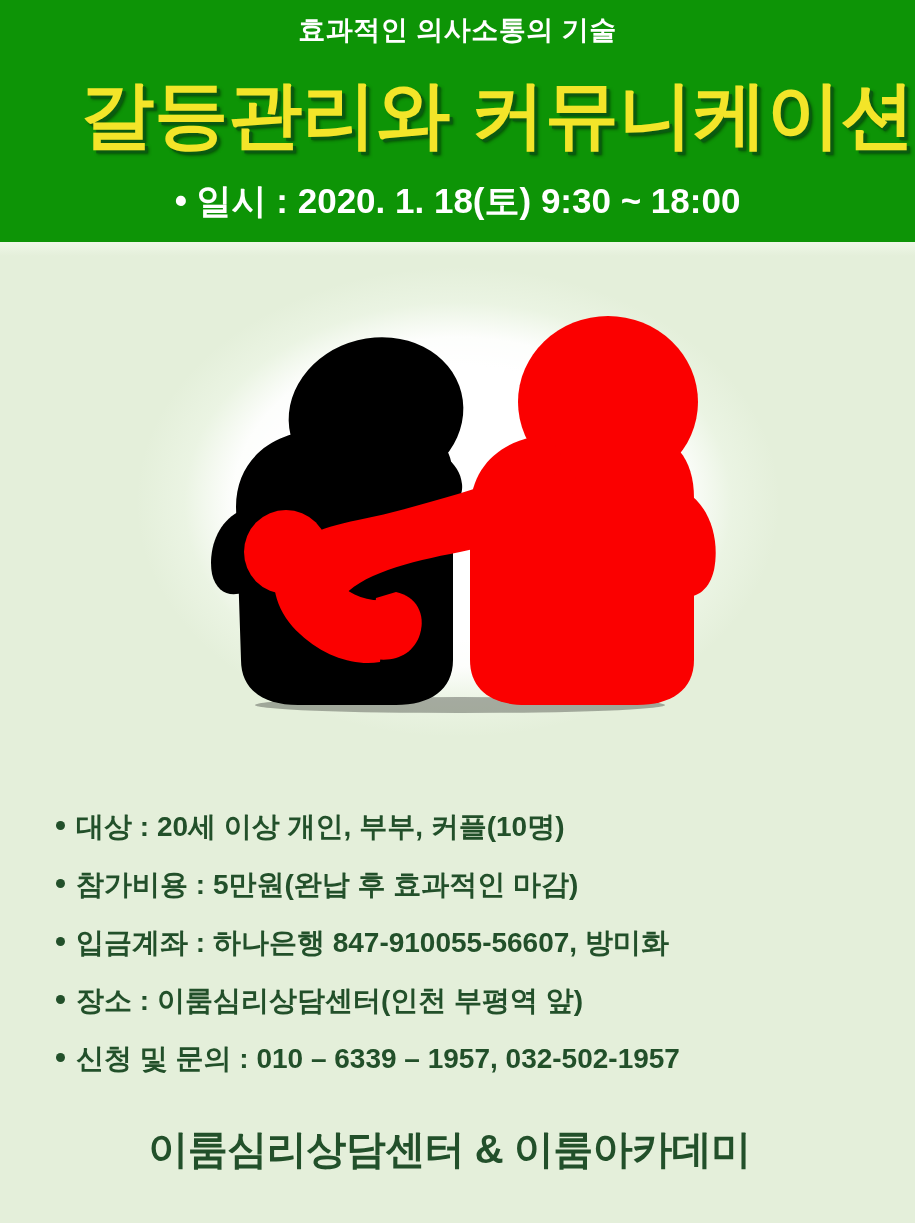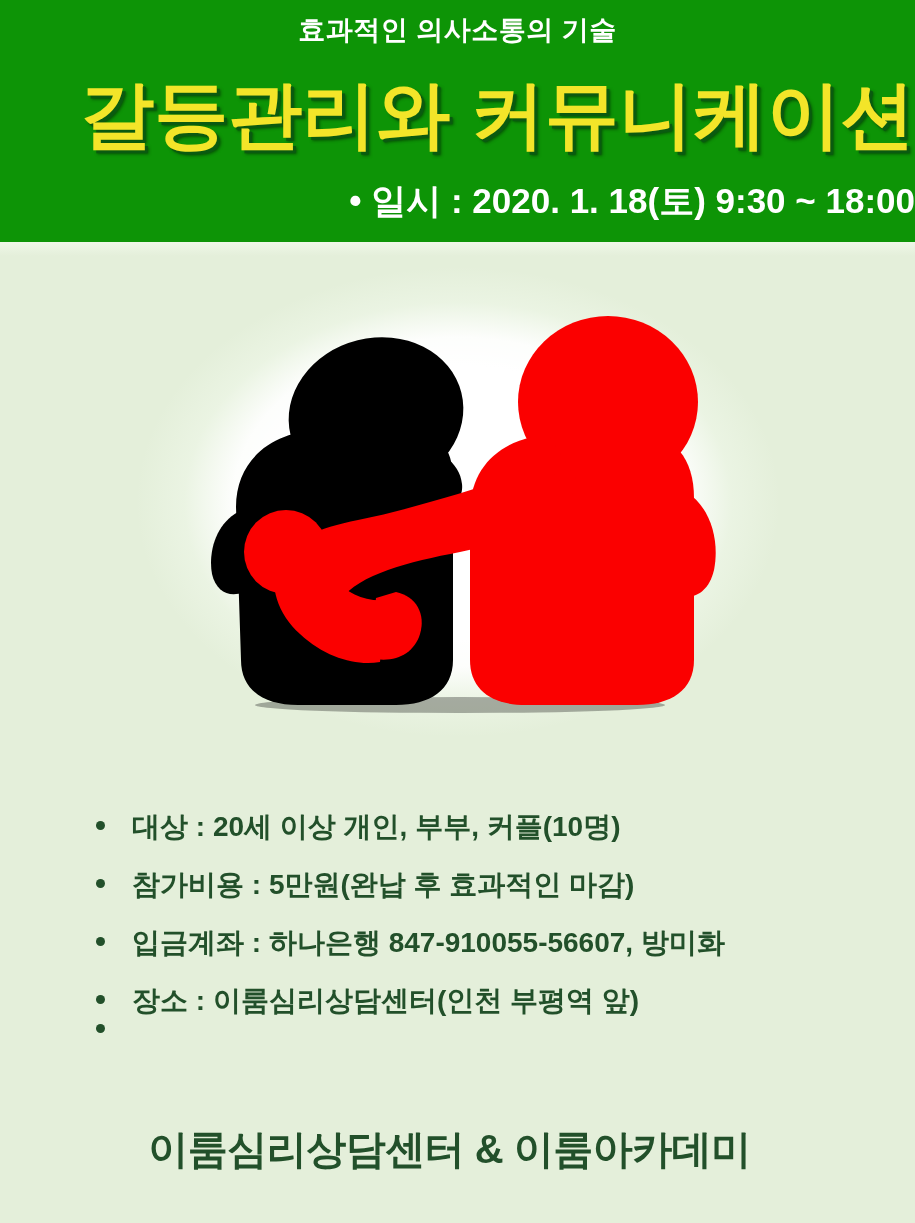--- a/index.html
+++ b/index.html
@@ -68,21 +68,21 @@
       3px 3px 0 #0a5a10,
       4px 4px 3px rgba(0, 40, 0, 0.55);
     margin-left: 40px;
   }
 
   .date-line {
     position: absolute;
     left: 0;
     top: 182px;
     width: 915px;
-    text-align: right;
+    text-align: center;
     color: #ffffff;
     font-size: 35px;
     font-weight: bold;
     line-height: 1.1;
     white-space: nowrap;
   }
 
   
   .illustration {
     position: absolute;
@@ -116,28 +116,27 @@
   .info-list {
     position: absolute;
     left: 0;
     top: 798px;
     width: 915px;
   }
   .info-item {
     display: flex;
     align-items: baseline;
     justify-content: flex-start;
-    padding-left: 96px;
+    padding-left: 56px;
     height: 58px;
     color: #22502a;
     font-size: 28px;
     font-weight: bold;
     white-space: nowrap;
     line-height: 58px;
-    gap: 16px;
   }
   .info-bullet {
     display: inline-block;
     width: 9px;
     height: 9px;
     border-radius: 50%;
     background: #22502a;
     margin-right: 11px;
     position: relative;
     top: -6px;
@@ -275,19 +274,20 @@
       <span>입금계좌  : 하나은행 847-910055-56607, 방미화</span>
     </div>
 
     <div class="info-item">
       <span class="info-bullet"></span>
       <span>장소 :  이룸심리상담센터(인천 부평역 앞)</span>
     </div>
 
     <div class="info-item">
       <span class="info-bullet"></span>
+      <span>신청 및 문의  : 010 – 6339 – 1957, 032-502-1957</span>
     </div>
 
   </div>
 
   <div class="footer">이룸심리상담센터 &amp; 이룸아카데미</div>
 
 </div>
 
 </body></html>

